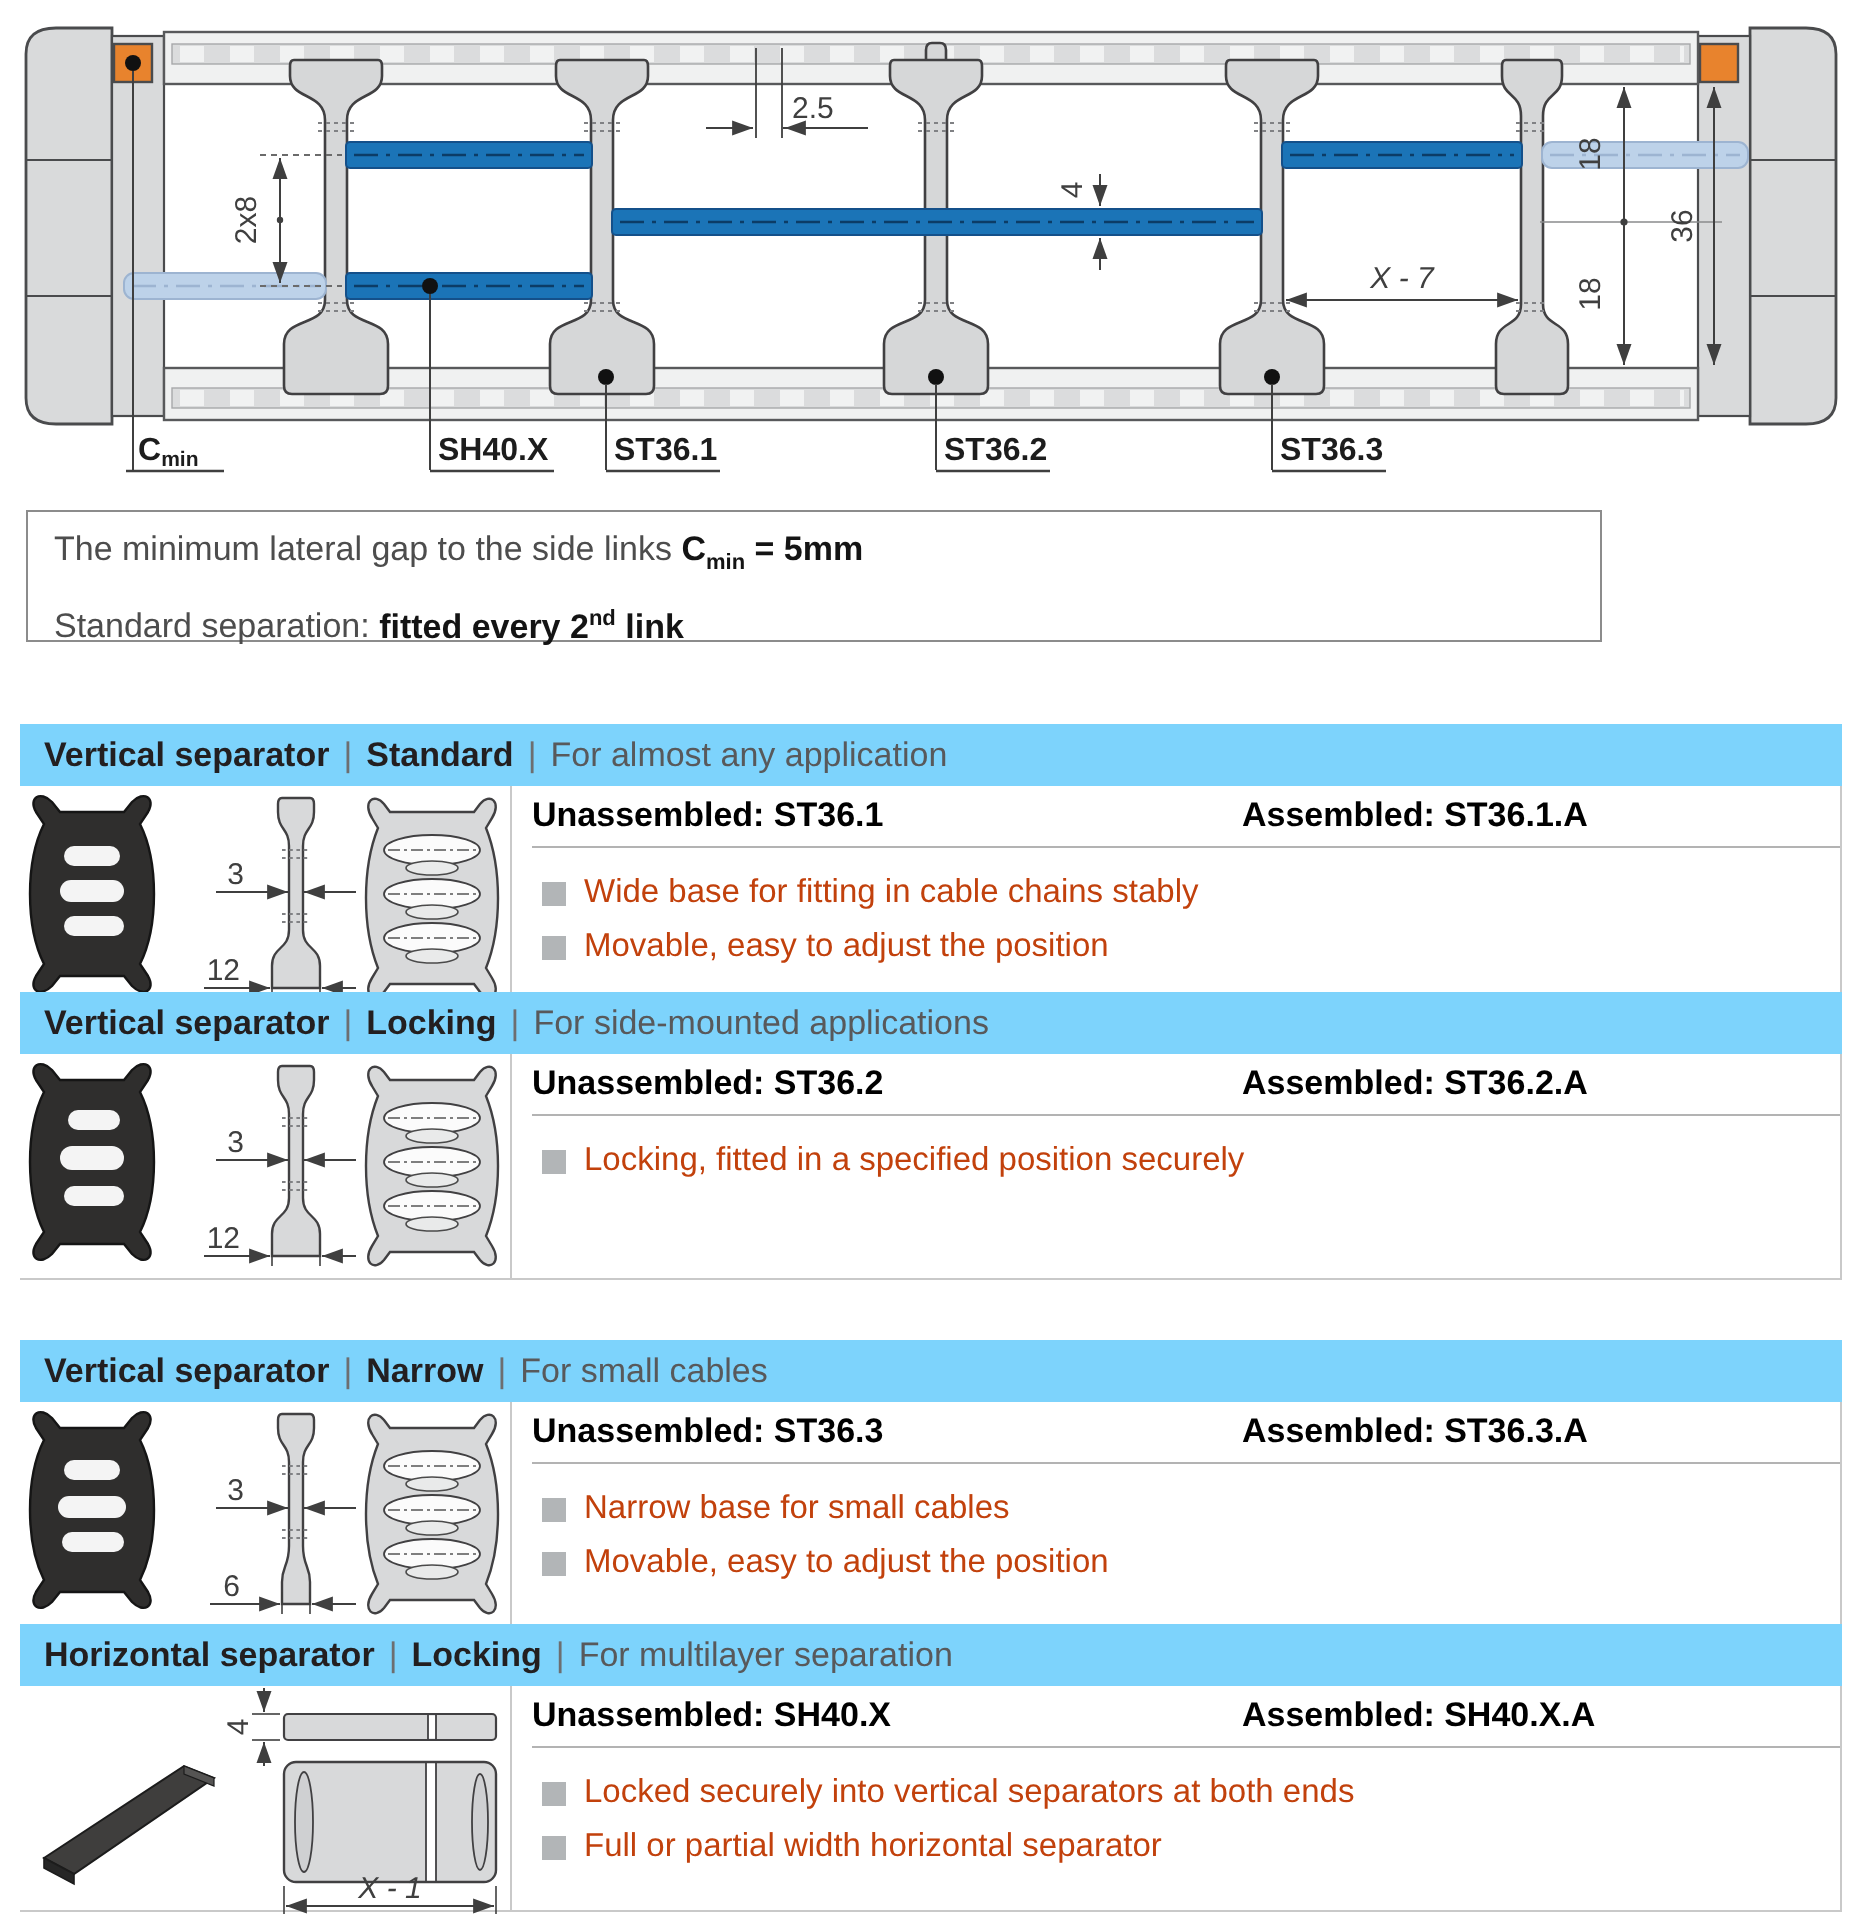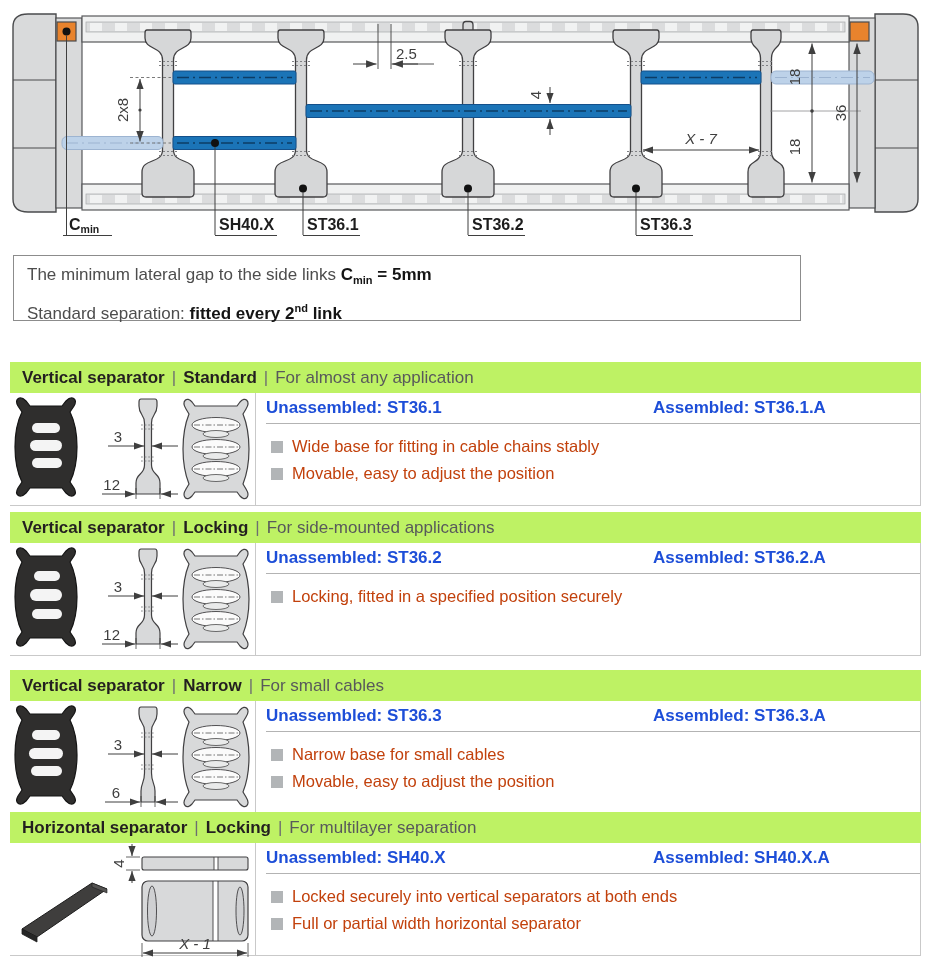--- a/index.html
+++ b/index.html
@@ -13,29 +13,29 @@
 
   
   .note{position:absolute;left:13px;top:255px;width:788px;height:66px;box-sizing:border-box;
         border:1px solid #8c8c8c;padding:5px 13px;font-size:17px;line-height:28px;color:#4d4d4d;}
   .note b{color:#141414;}
   .note sub{font-size:11px;}
   .note sup{font-size:11px;}
 
   
   .prod{position:absolute;left:10px;width:911px;}
-  .prod-header{height:31px;line-height:31px;background:#bef264;padding-left:12px;font-size:17px;
+  .prod-header{height:31px;line-height:31px;background:#7dd3fc;padding-left:12px;font-size:17px;
                color:#58595b;white-space:nowrap;}
   .prod-header .bold{font-weight:bold;color:#231f20;}
   .prod-header .pipe{margin:0 7px;color:#6d6e70;}
   .prod-body{display:flex;height:112px;border-bottom:1px solid #c9c9c9;}
   .prod-images{width:245px;border-right:1px solid #c9c9c9;position:relative;}
   .prod-right{flex:1;border-right:1px solid #c9c9c9;padding-left:10px;box-sizing:border-box;}
   .prod-row{display:flex;align-items:center;height:30px;border-bottom:1px solid #b3b3b3;
-            font-size:17px;font-weight:bold;color:#1d4ed8;gap:32px;}
+            font-size:17px;font-weight:bold;color:#000000;}
   .prod-row .col1{width:355px;}
   .bullets{margin-top:13px;}
   .bullet{display:flex;align-items:flex-start;height:27px;font-size:16.5px;color:#c2410c;}
   .bullet .sq{width:12px;height:12px;background:#b2b5b7;margin:4px 9px 0 5px;flex:0 0 auto;}
 </style>
 </head>
 <body>
 
 <div class="page">
 
@@ -255,21 +255,21 @@
             </div>
           <div class="bullet">
               <span class="sq"></span>
               <span>Movable, easy to adjust the position</span>
             </div>
         </div>
       </div>
     </div>
   </section>
 
-  <section class="prod" style="top:512px">
+  <section class="prod" style="top:496px">
     <div class="prod-header">
       <span class="bold">Vertical separator</span><span class="pipe">|</span><span class="bold">Locking</span><span class="pipe">|</span><span>For side-mounted applications</span>
     </div>
     <div class="prod-body">
       <div class="prod-images">
         <svg width="245" height="112" viewBox="0 0 245 112">
           <defs>
               <marker id="m1" viewBox="0 0 10 8" markerWidth="11" markerHeight="9" refX="9.5" refY="4" orient="auto-start-reverse" markerUnits="userSpaceOnUse">
                 <path d="M0,0.6 L9.5,4 L0,7.4 Z" fill="#3f3f3f"></path>
               </marker>

